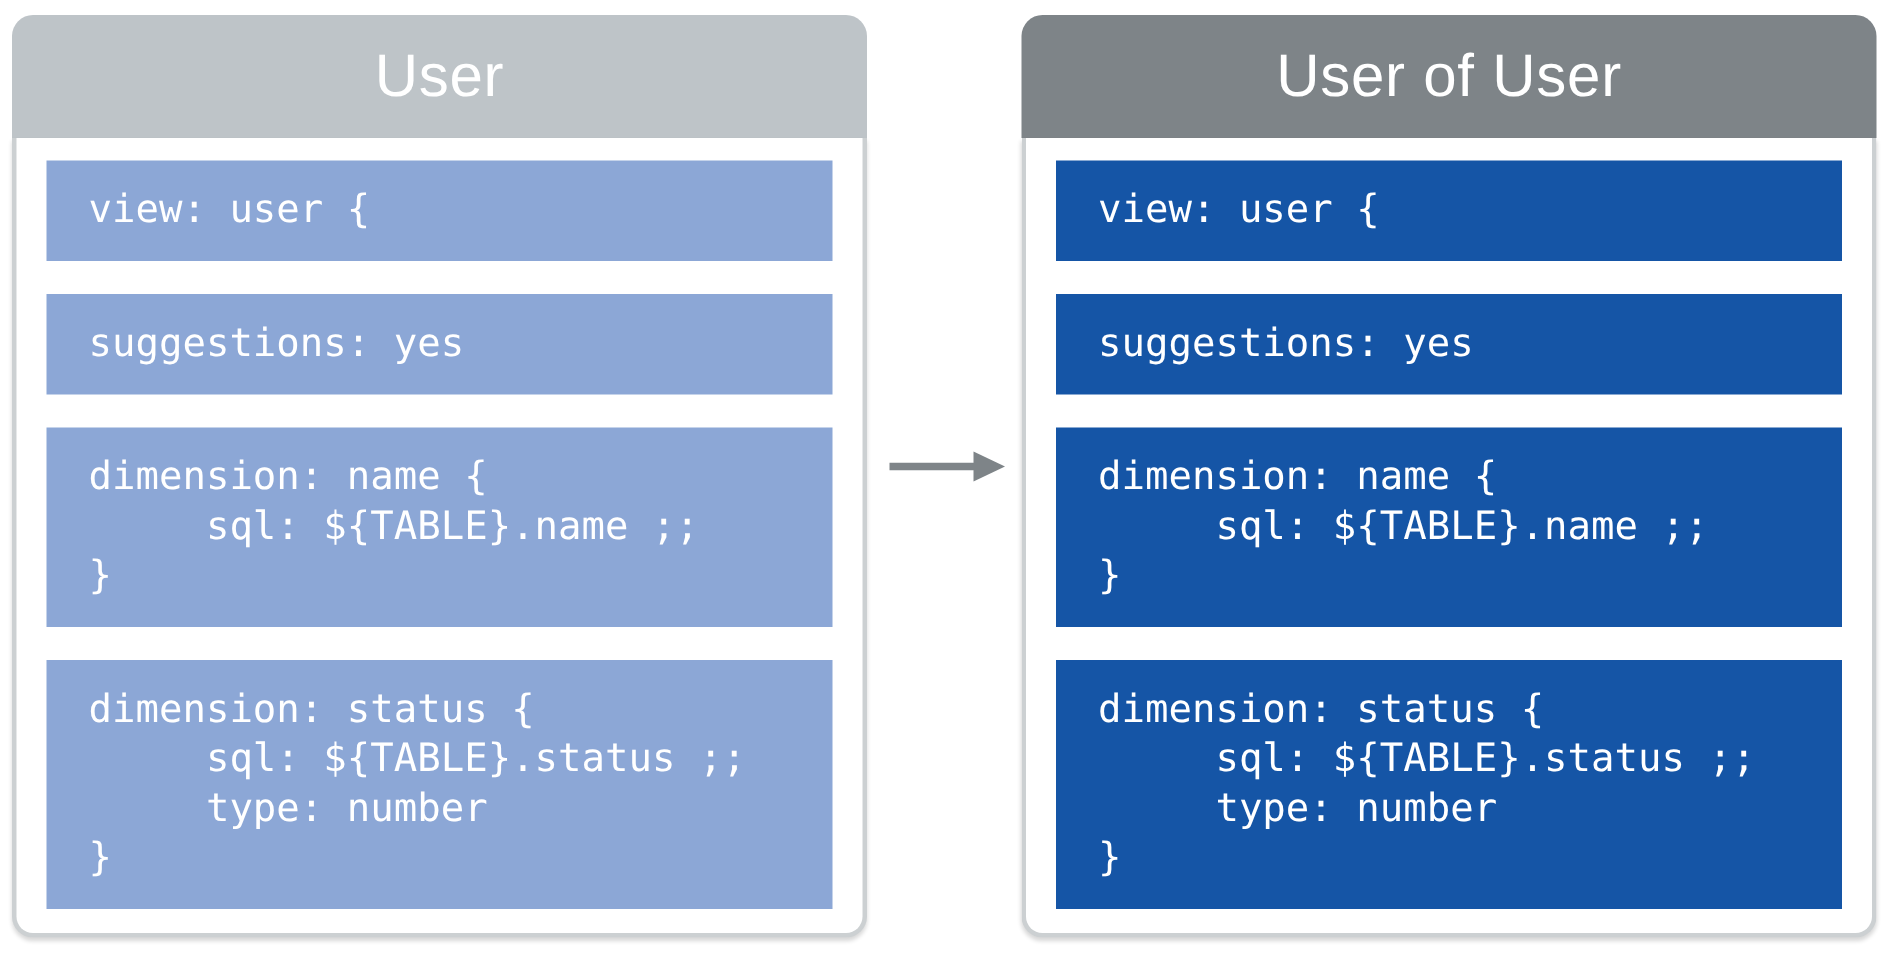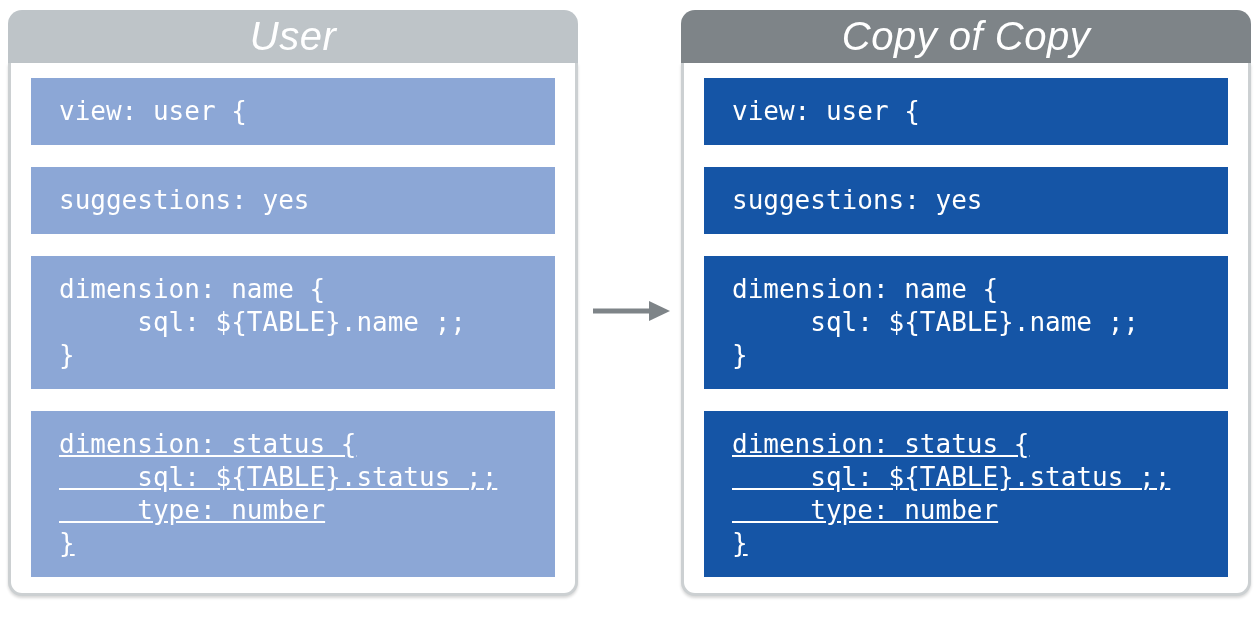--- a/index.html
+++ b/index.html
@@ -17,26 +17,25 @@
   }
   .panel {
     position: absolute;
     top: 10px;
     width: 570px;
     border-radius: 14px;
   }
   .panel-left  { left: 8px; }
   .panel-right { left: 681px; }
   .panel-header {
-    height: 53px;
+    height: 82px;
     border-radius: 14px 14px 0 0;
     display: flex;
     align-items: center;
     justify-content: center;
-    font-style: italic;
   }
   .panel-title {
     color: #ffffff;
     font-size: 40px;
     font-weight: 500;
     letter-spacing: 0.5px;
   }
   .panel-body {
     box-sizing: border-box;
     height: 533px;
@@ -51,21 +50,21 @@
   .code-block {
     margin: 0 0 22px 0;
     padding: 17px 28px;
     border-radius: 0;
     font-family: "DejaVu Sans Mono", "Liberation Mono", monospace;
     font-size: 26px;
     line-height: 33px;
     white-space: pre;
     overflow: hidden;
   }
-  .code-block:last-child { margin-bottom: 18px; text-decoration: underline; }
+  .code-block:last-child { margin-bottom: 18px; }
   .arrow-wrap {
     position: absolute;
     left: 592px;
     top: 298px;
     width: 80px;
     height: 26px;
   }
 </style>
 </head>
 <body>
@@ -91,21 +90,21 @@
 
   <div class="arrow-wrap">
     <svg width="80" height="26" viewBox="0 0 80 26" aria-hidden="true">
       <line class="arrow-stroke" x1="1" y1="13" x2="60" y2="13" stroke-width="5" stroke="#7e8488"></line>
       <polygon class="arrow-fill" points="57,3 78,13 57,23" fill="#7e8488"></polygon>
     </svg>
   </div>
 
   <section class="panel panel-right">
     <header class="panel-header" style="background: rgb(126, 132, 136);">
-      <span class="panel-title">Copy of Copy</span>
+      <span class="panel-title">User of User</span>
     </header>
     <div class="panel-body" style="border-color: rgb(204, 208, 210); background: rgb(255, 255, 255);">
         <pre class="code-block" style="background: rgb(21, 85, 166); color: rgb(255, 255, 255);">view: user {</pre>
         <pre class="code-block" style="background: rgb(21, 85, 166); color: rgb(255, 255, 255);">suggestions: yes</pre>
         <pre class="code-block" style="background: rgb(21, 85, 166); color: rgb(255, 255, 255);">dimension: name {
      sql: ${TABLE}.name ;;
 }</pre>
         <pre class="code-block" style="background: rgb(21, 85, 166); color: rgb(255, 255, 255);">dimension: status {
      sql: ${TABLE}.status ;;
      type: number

